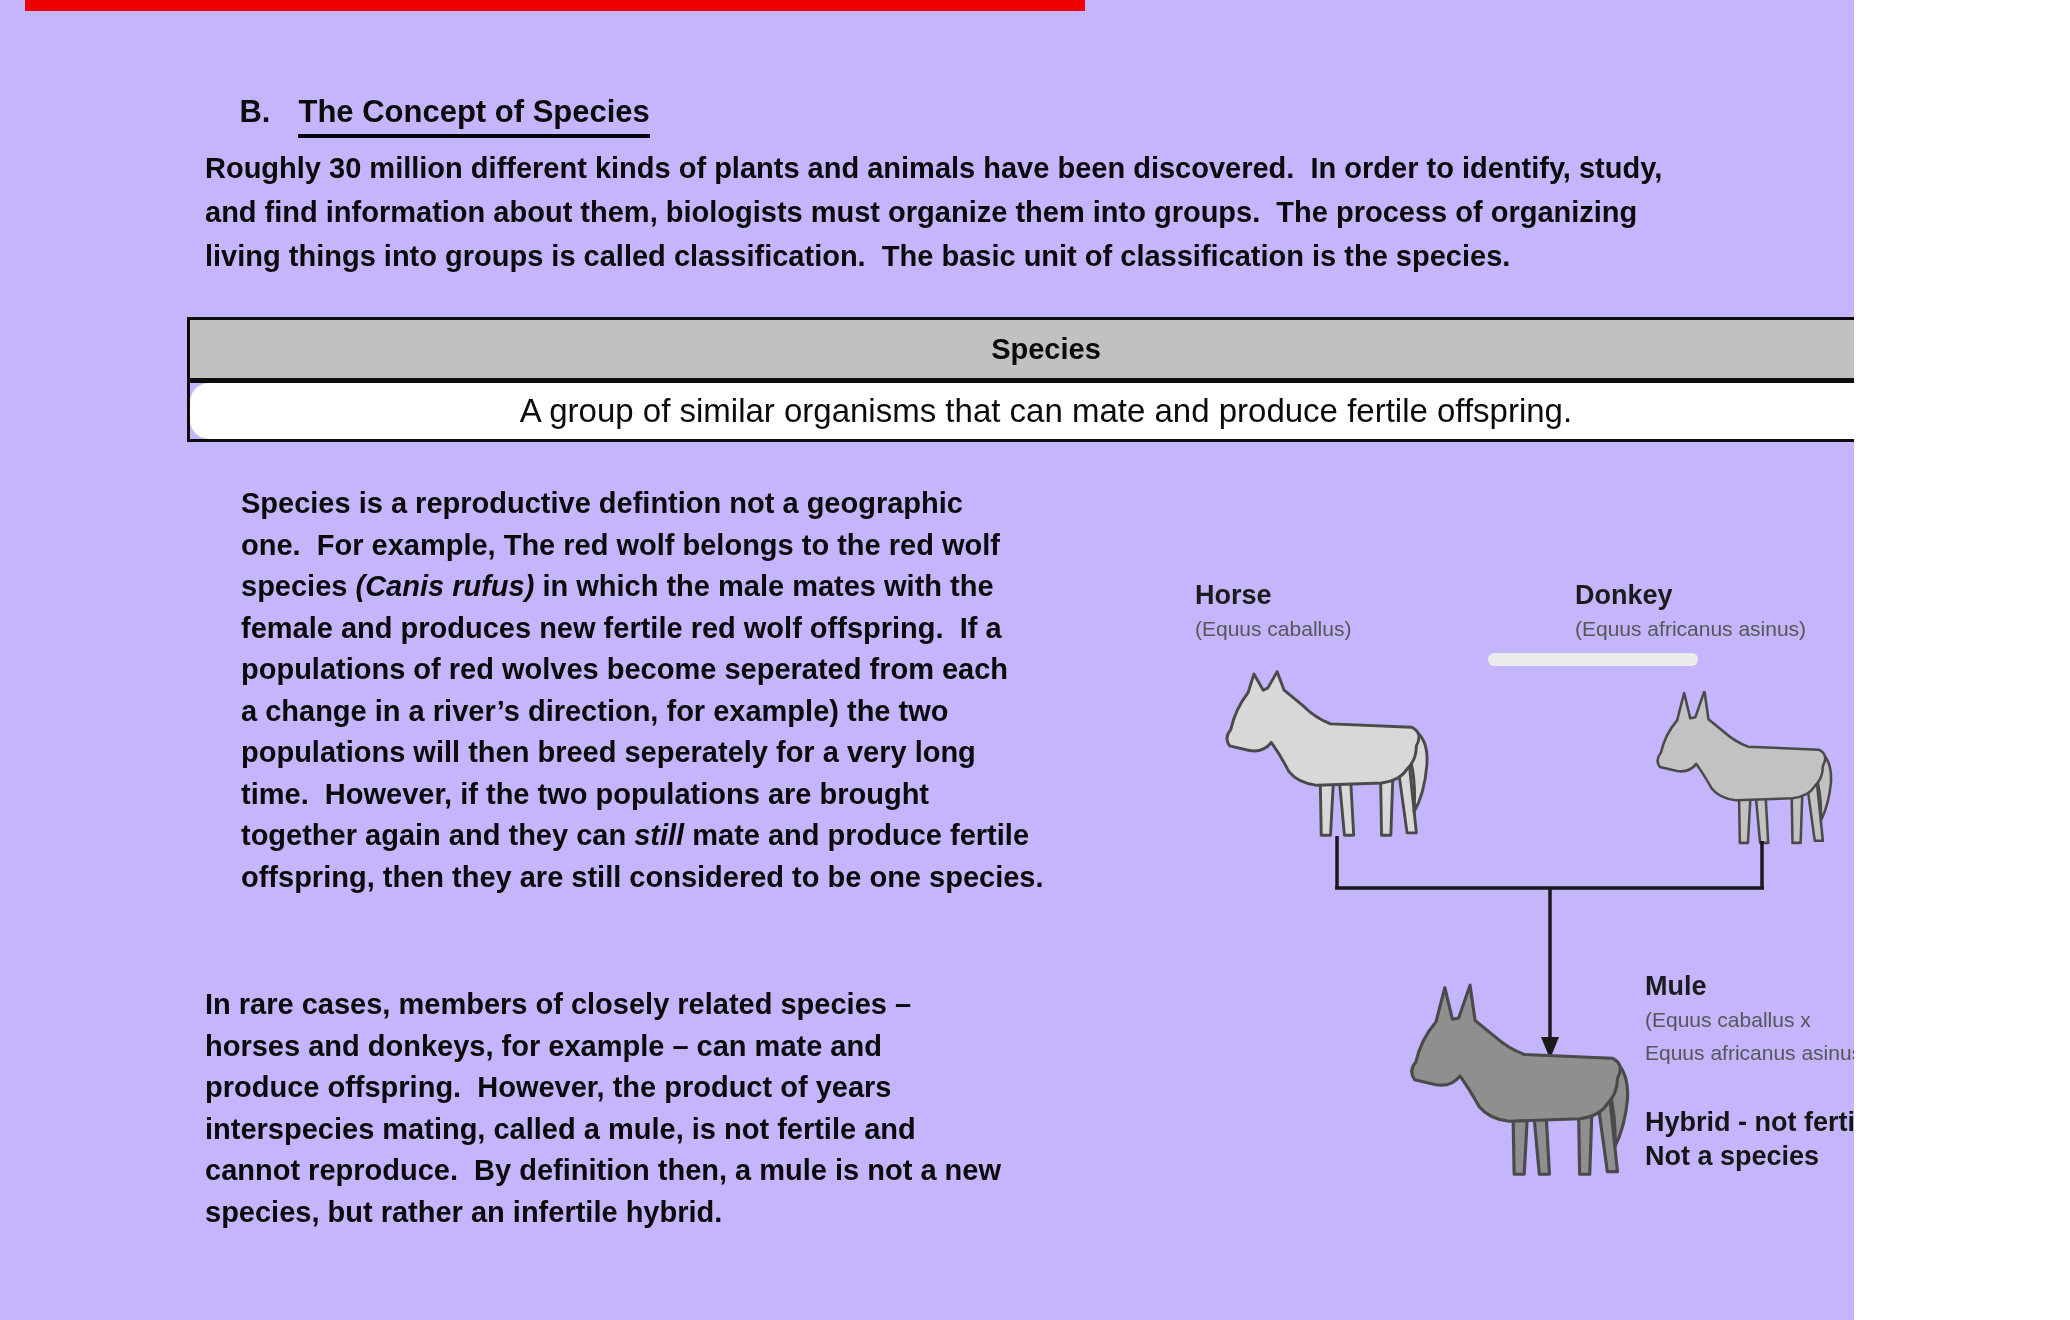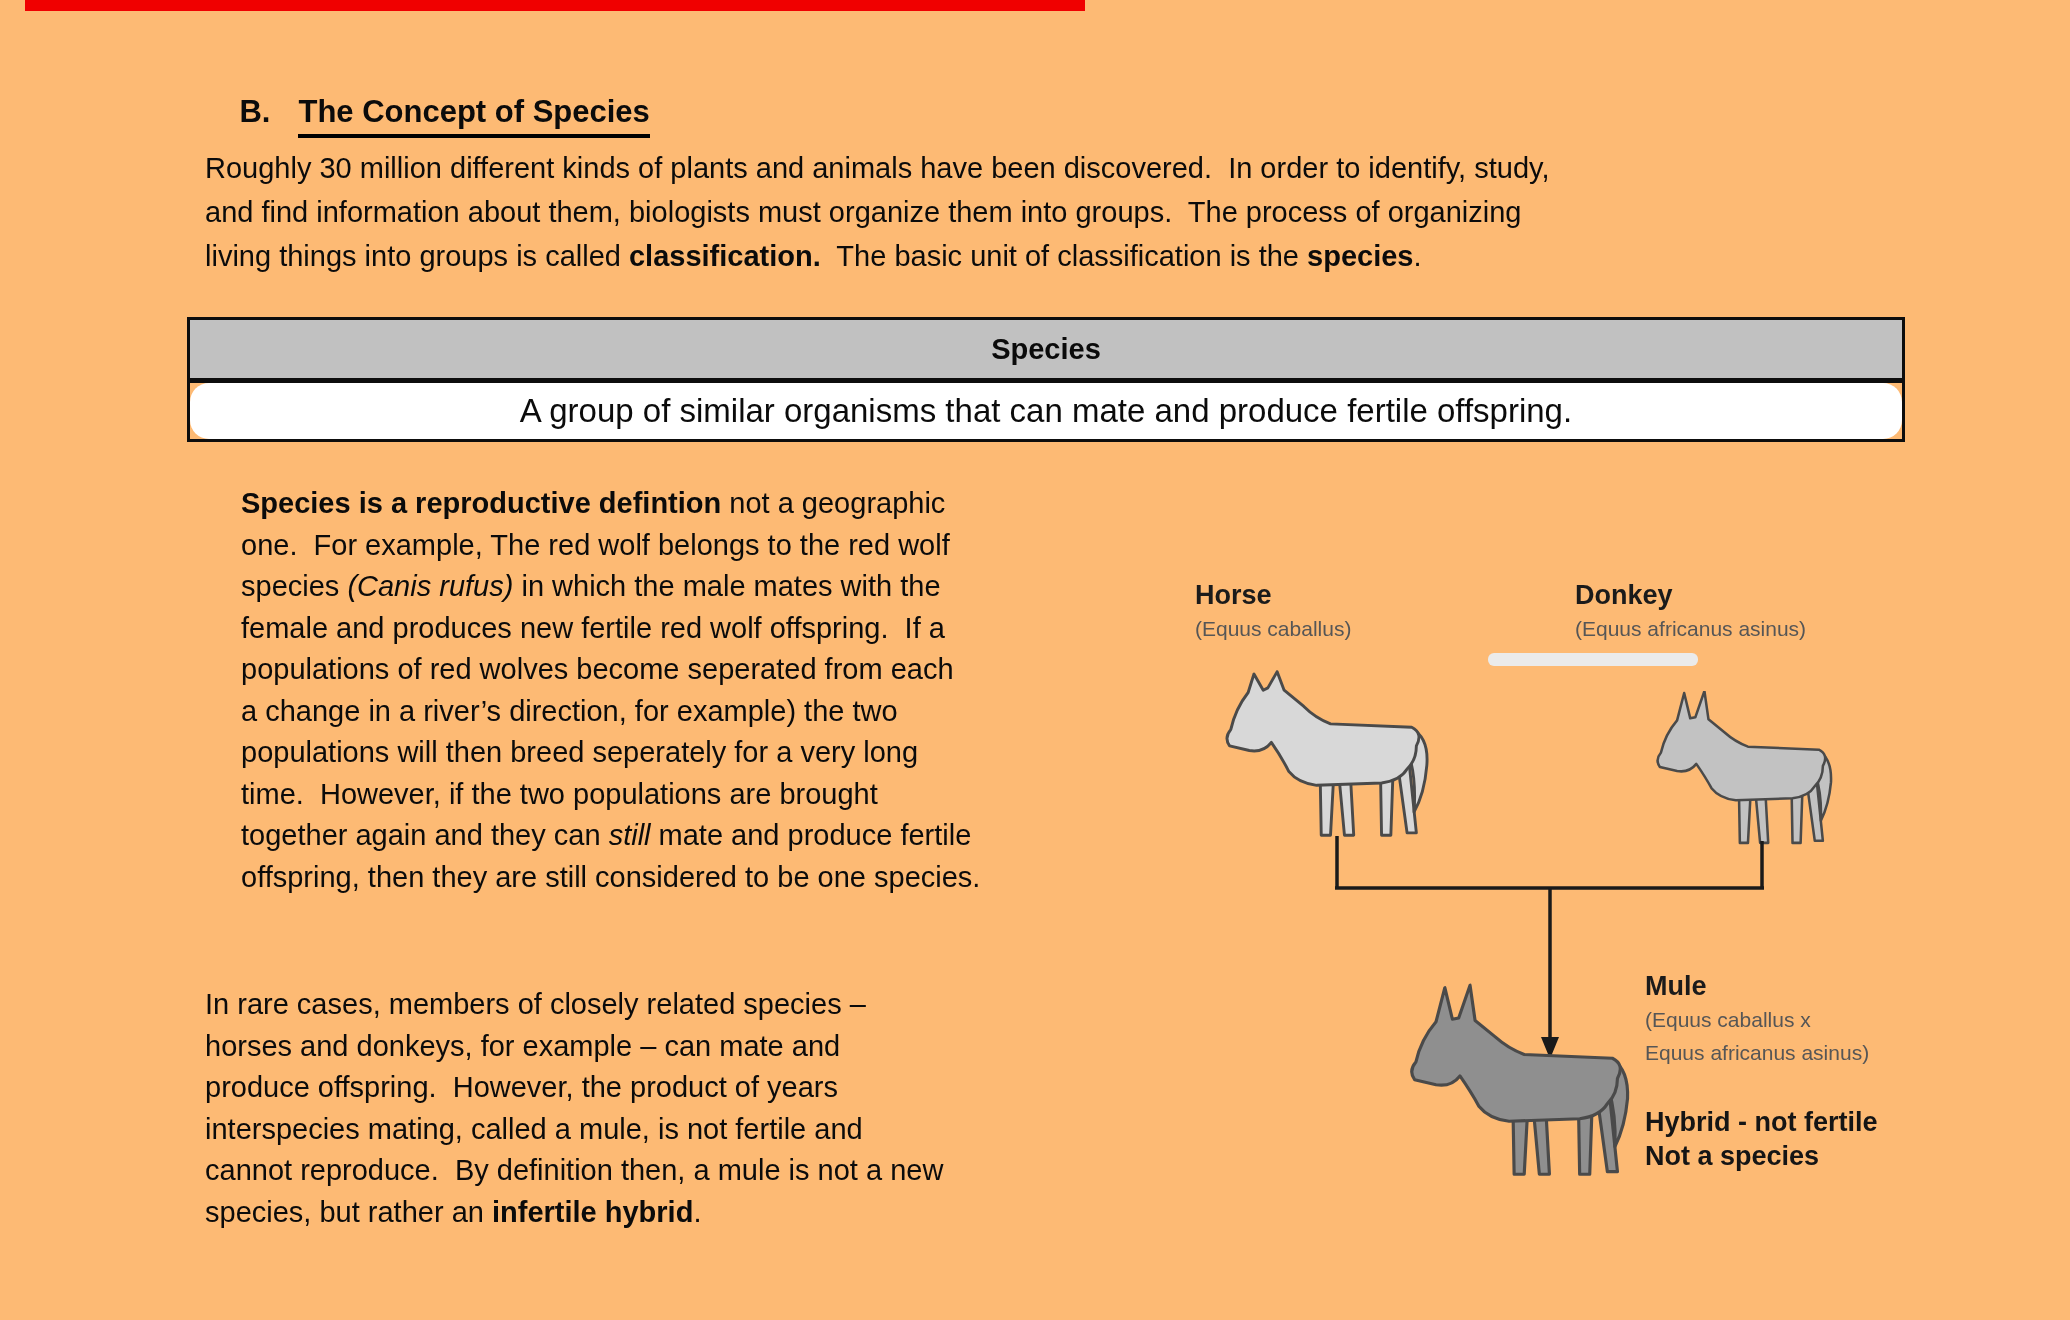--- a/index.html
+++ b/index.html
@@ -1,25 +1,25 @@
 <!DOCTYPE html>
 <html><head>
 <meta charset="utf-8">
 <style>
   html,body{margin:0;padding:0;background:#ffffff;}
-  .page{position:relative;width:2070px;height:1320px;background:#fdba74;
+  .page{position:relative;width:1854px;height:1320px;background:#c4b5fd;
         font-family:"Liberation Sans", sans-serif;color:#0b0b0b;overflow:hidden;}
 
   .top-red-bar{position:absolute;left:25px;top:0;width:1060px;height:11px;}
 
   .heading{position:absolute;left:205px;top:58px;font-size:31px;font-weight:bold;white-space:pre;}
   .h-letter{display:inline-block;}
   .h-title{display:inline-block;margin-left:28px;border-bottom:4px solid #000;padding-bottom:4px;}
 
-  .para{position:absolute;}
+  .para{position:absolute;font-weight:bold;}
   .tline{font-size:29px;line-height:41.5px;white-space:pre;}
   .intro{left:205px;top:146px;}
   .intro .tline{line-height:44px;}
   .p-main{left:205px;top:483px;margin-left:36px;}
   .p-mule{left:205px;top:984px;}
 
   .def-table{position:absolute;left:187px;top:317px;width:1712px;border:3px solid #0d0d0d;}
   .def-header{height:58px;text-align:center;font-weight:bold;font-size:29px;line-height:58px;
               border-bottom:5px solid #0d0d0d;}
   .def-body{height:56px;background:#ffffff;text-align:center;font-size:33px;line-height:56px;border-radius:19px;}

